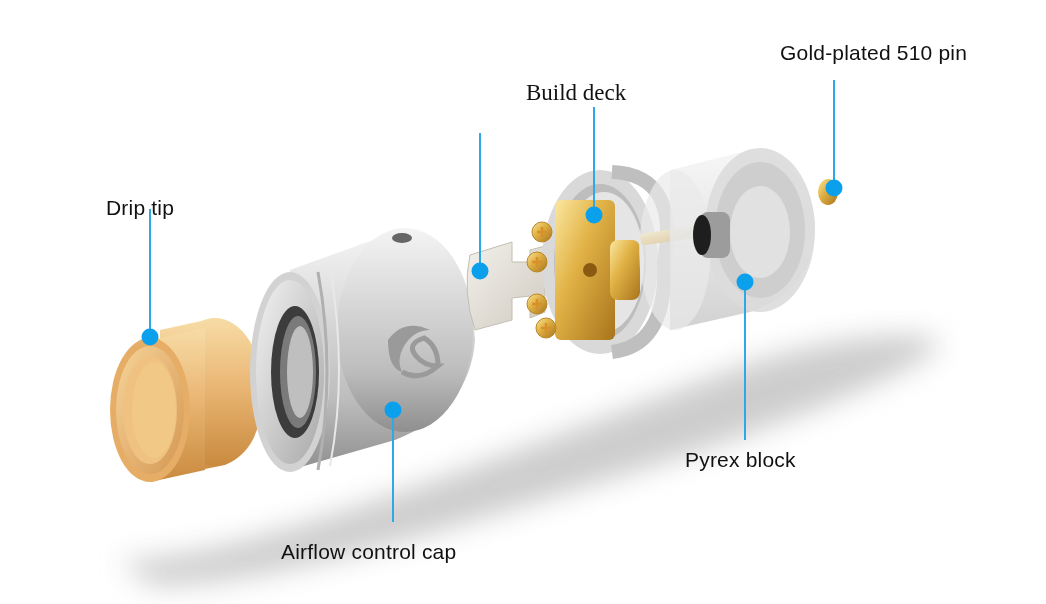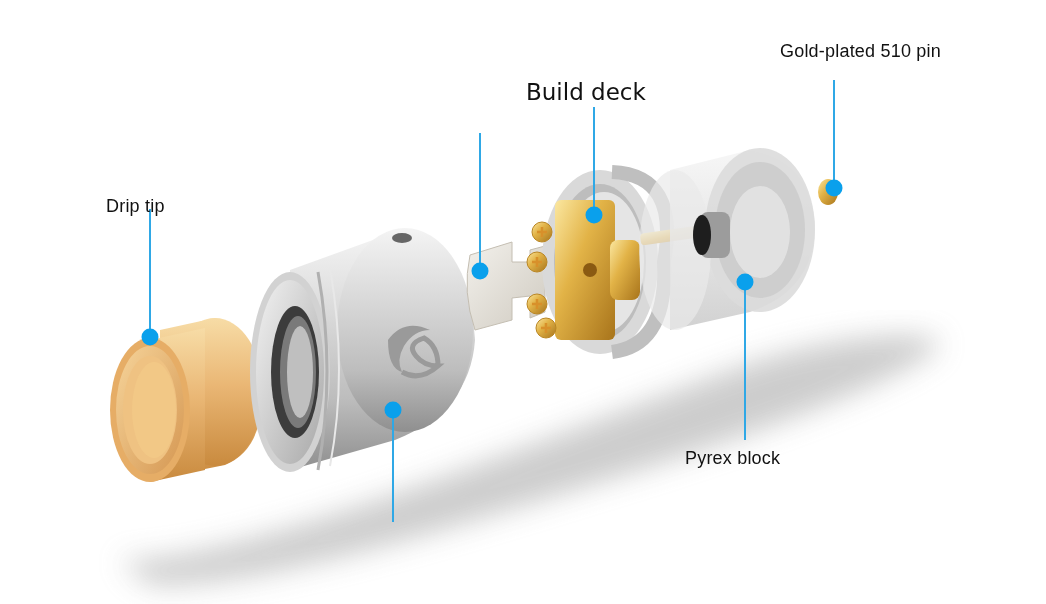--- a/index.html
+++ b/index.html
@@ -1,18 +1,18 @@
 <!DOCTYPE html>
 <html><head>
   <meta charset="utf-8">
   <style>
     html, body { margin: 0; padding: 0; background: #ffffff; }
     body { width: 1046px; height: 604px; overflow: hidden; position: relative; font-family: "Liberation Sans", "DejaVu Sans", sans-serif; }
     #stage { position: absolute; left: 0; top: 0; width: 1046px; height: 604px; }
-    .label { position: absolute; font-size: 18px; color: #111111; white-space: nowrap; line-height: 1; letter-spacing: 0.2px; }
+    .label { position: absolute; font-size: 21px; color: #111111; white-space: nowrap; line-height: 1; letter-spacing: 0.2px; }
     .label.sans2 { font-family: "DejaVu Sans", sans-serif; font-size: 23px; letter-spacing: 0; }
     .leader { position: absolute; width: 1.5px; background: #2fa8e6; }
     .dot { position: absolute; width: 17px; height: 17px; border-radius: 50%; background: #0aa0ec; transform: translate(-50%, -50%); }
   </style>
 </head>
 <body>
 
 <div id="stage">
 
   <svg width="1046" height="604" viewBox="0 0 1046 604">
@@ -145,16 +145,17 @@
   
   <div class="dot" style="left:150px; top:337px;"></div>
   <div class="dot" style="left:393px; top:410px;"></div>
   <div class="dot" style="left:480px; top:271px;"></div>
   <div class="dot" style="left:594px; top:215px;"></div>
   <div class="dot" style="left:745px; top:282px;"></div>
   <div class="dot" style="left:834px; top:188px;"></div>
 
   
   <div class="label" style="left:106px; top:160px;margin-top:37px;">Drip tip</div>
-  <div class="label sans2" style="left:526px; top:81px;">Build deck</div>
+  <div class="label" style="left:281px; top:541px;">Airflow control cap</div>
+  <div class="label sans2" style="left:526px; top:81px;font-family:Liberation Serif, serif;">Build deck</div>
   <div class="label" style="left:685px; top:449px;">Pyrex block</div>
   <div class="label" style="left:780px; top:42px;">Gold-plated 510 pin</div>
 </div>
 
 </body></html>

